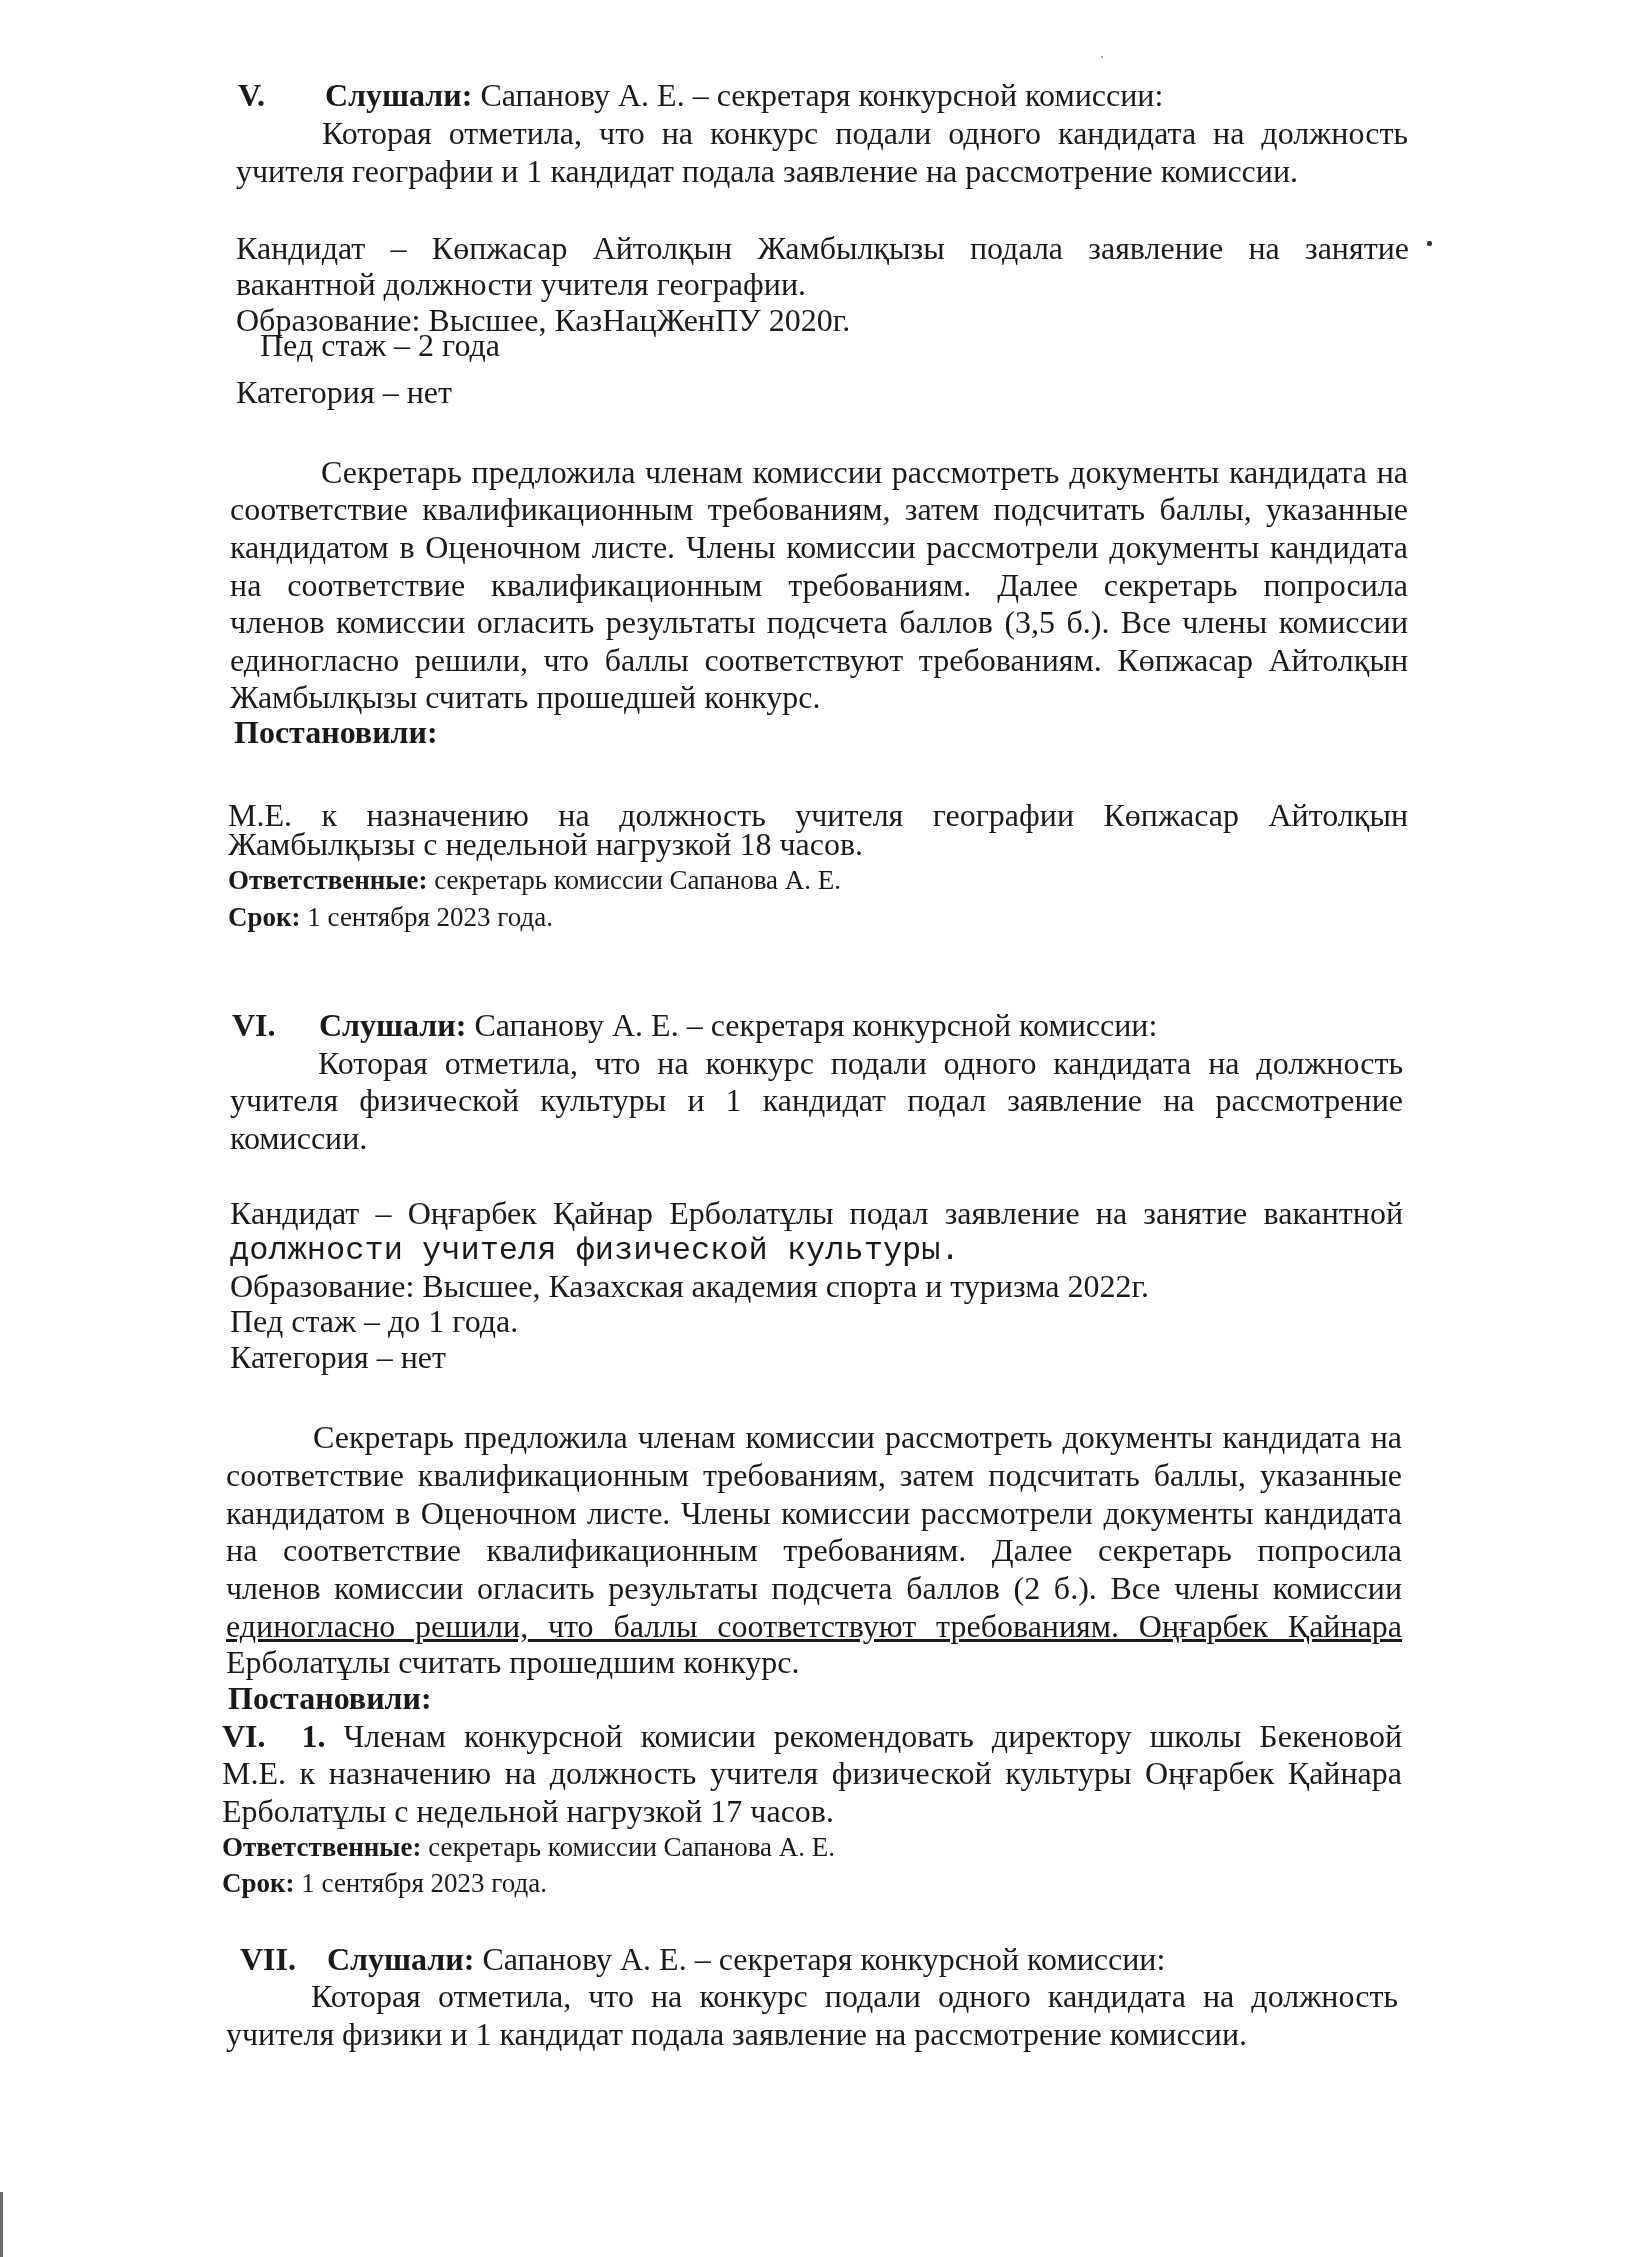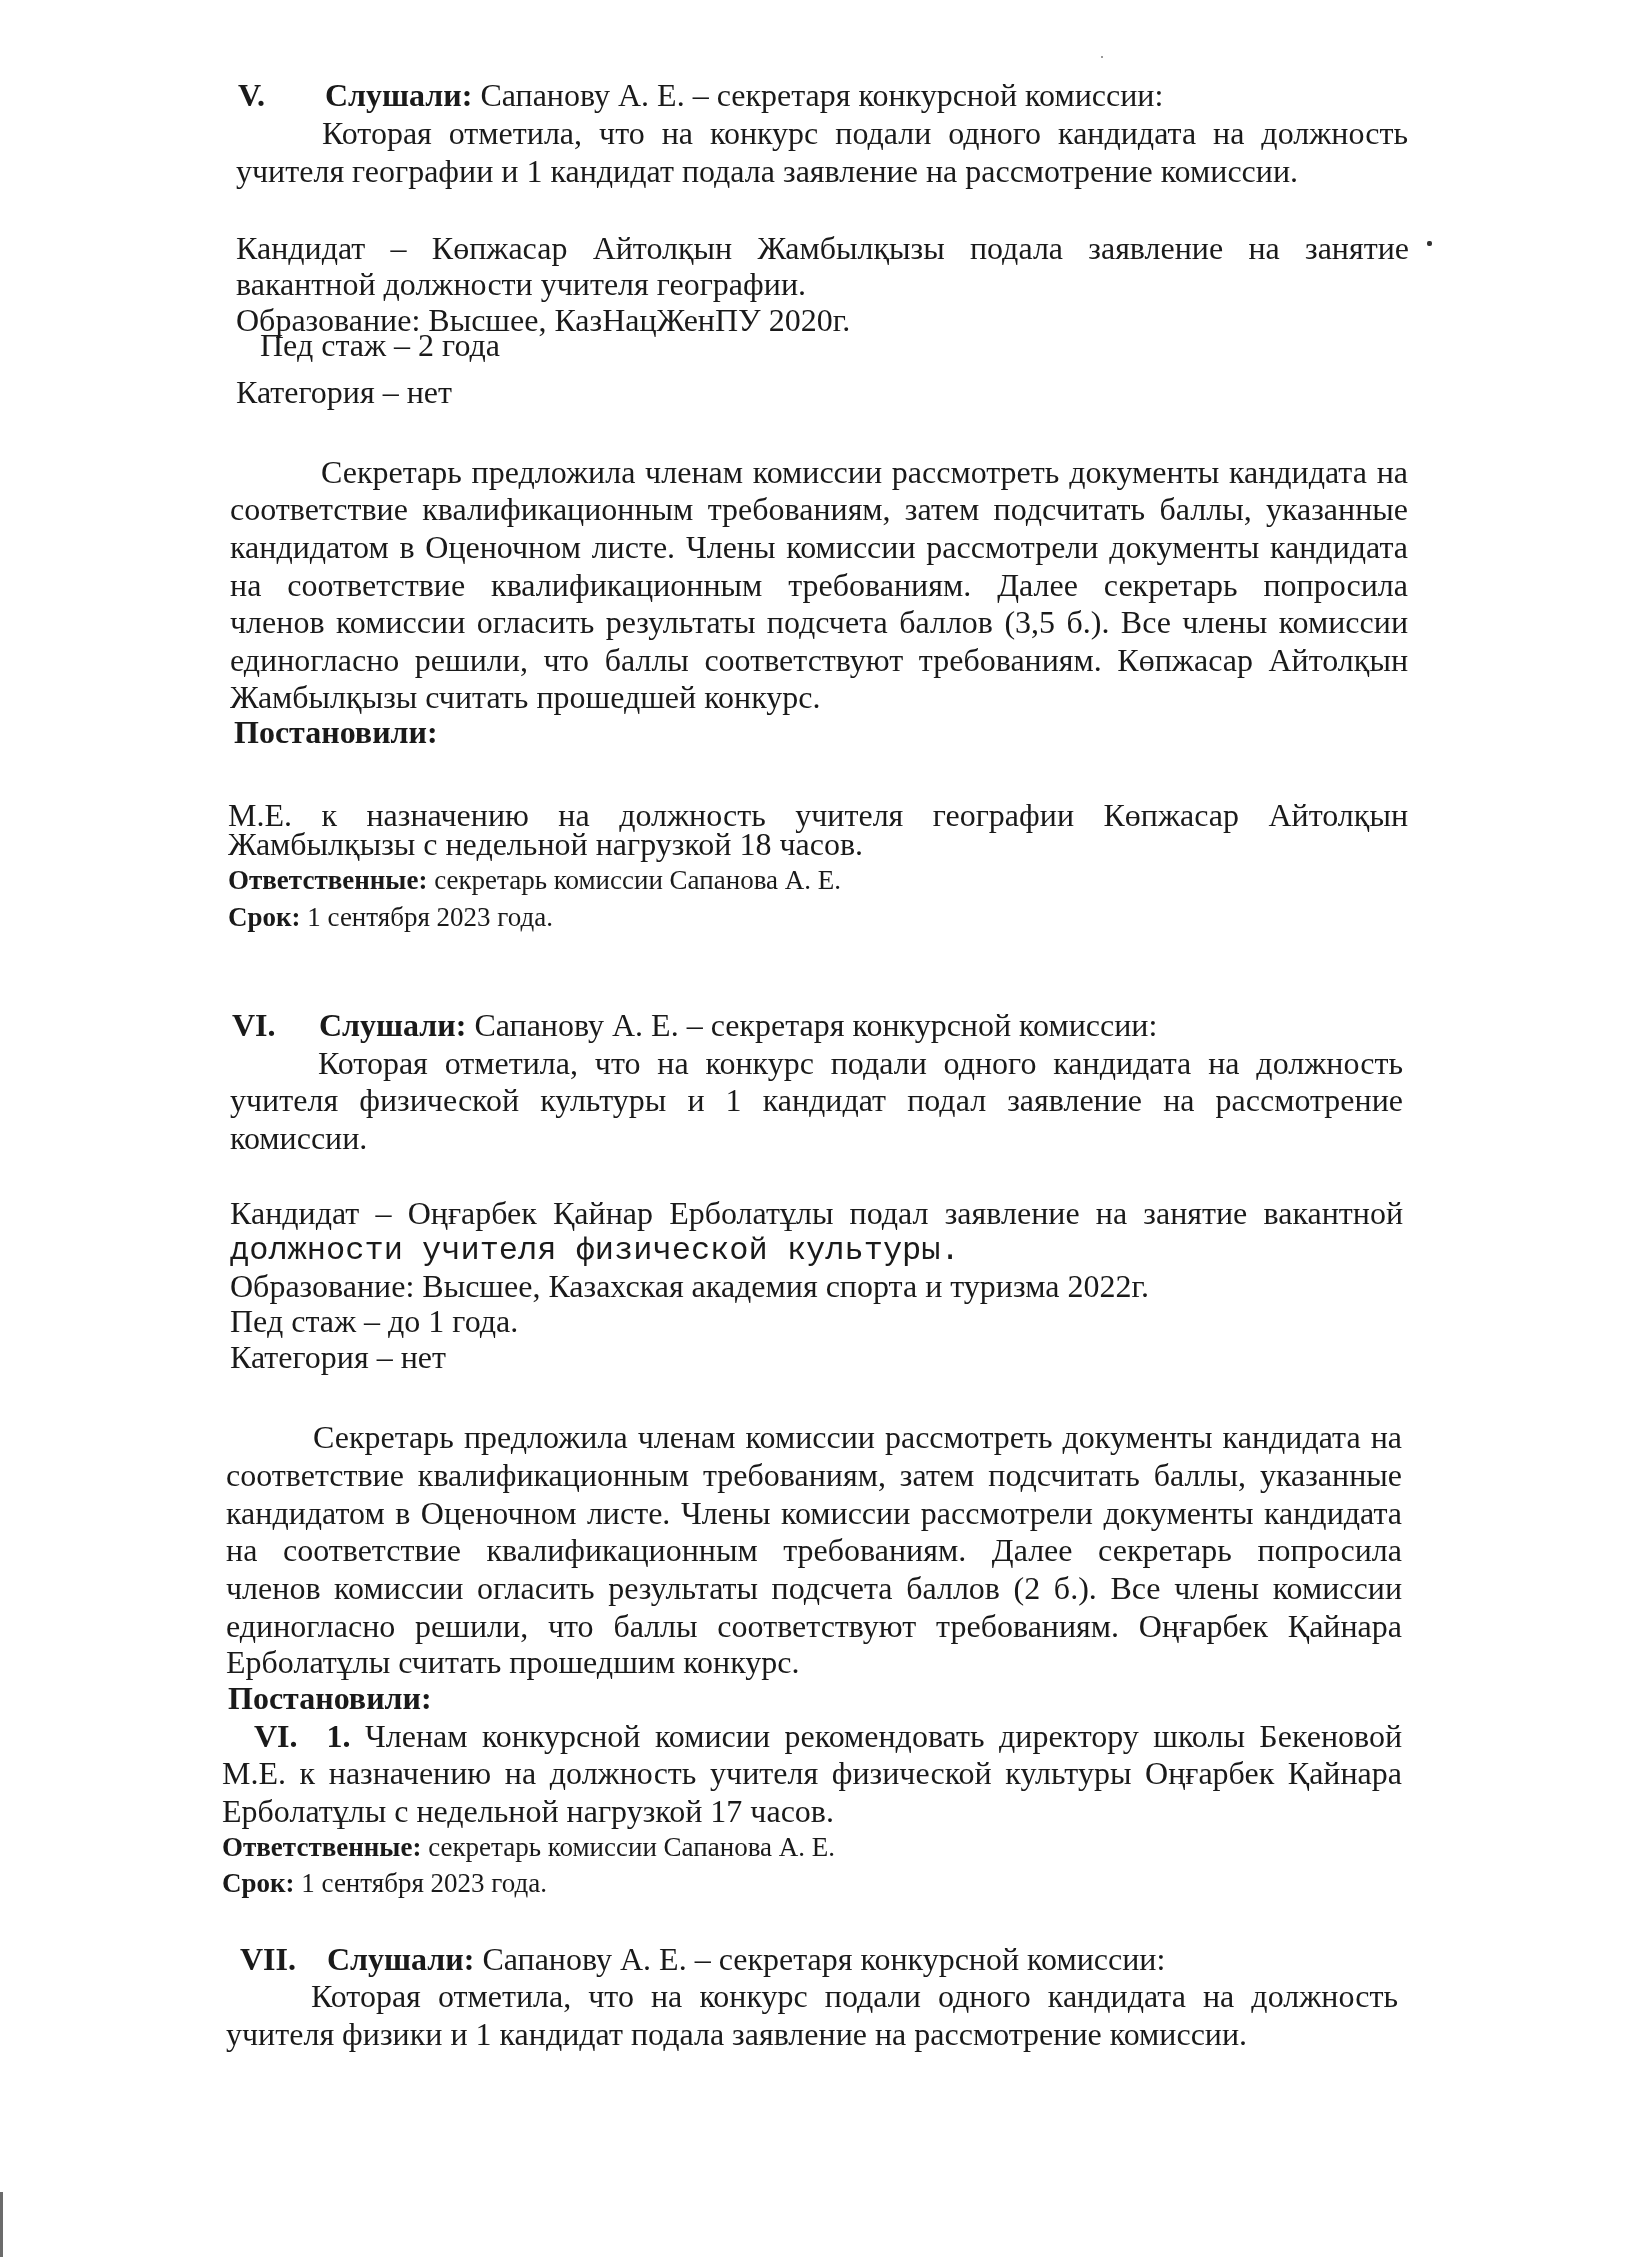--- a/index.html
+++ b/index.html
@@ -68,25 +68,25 @@
   <div class="line" style="left:230px; top:1232px;font-family:Liberation Mono, monospace;">должности учителя физической культуры.</div>
   <div class="line" style="left:230px; top:1268px;">Образование: Высшее, Казахская академия спорта и туризма 2022г.</div>
   <div class="line" style="left:230px; top:1303px;">Пед стаж – до 1 года.</div>
   <div class="line" style="left:230px; top:1339px;">Категория – нет</div>
 
   <div class="line just" style="left:313px; top:1419px; width:1089px;">Секретарь предложила членам комиссии рассмотреть документы кандидата на</div>
   <div class="line just" style="left:226px; top:1457px; width:1176px;">соответствие квалификационным требованиям, затем подсчитать баллы, указанные</div>
   <div class="line just" style="left:226px; top:1495px; width:1176px;">кандидатом в Оценочном листе. Члены комиссии рассмотрели документы кандидата</div>
   <div class="line just" style="left:226px; top:1532px; width:1176px;">на соответствие квалификационным требованиям. Далее секретарь попросила</div>
   <div class="line just" style="left:226px; top:1570px; width:1176px;">членов комиссии огласить результаты подсчета баллов (2 б.). Все члены комиссии</div>
-  <div class="line just" style="left:226px; top:1608px; width:1176px;">единогласно решили, что баллы соответствуют требованиям.  Оңғарбек Қайнара</div>
+  <div class="line just" style="left:226px; top:1608px; width:1176px;text-decoration:underline;">единогласно решили, что баллы соответствуют требованиям.  Оңғарбек Қайнара</div>
   <div class="line" style="left:226px; top:1644px;">Ерболатұлы считать прошедшим конкурс.</div>
 
   <div class="line" style="left:228px; top:1680px;"><b>Постановили:</b></div>
-  <div class="line just" style="left:222px; top:1718px; width:1180px;"><b style="white-space:pre;margin-left:32px;">VI.  1.</b> <span>Членам конкурсной комисии рекомендовать директору школы Бекеновой</span></div>
+  <div class="line just" style="left:222px; top:1718px; width:1180px;"><b style="white-space:pre;">VI.  1.</b> <span>Членам конкурсной комисии рекомендовать директору школы Бекеновой</span></div>
   <div class="line just" style="left:222px; top:1755px; width:1180px;">М.Е. к назначению на должность учителя физической культуры Оңғарбек Қайнара</div>
   <div class="line" style="left:222px; top:1793px;">Ерболатұлы с недельной нагрузкой 17 часов.</div>
   <div class="line" style="left:222px; top:1829px; font-size:27px;"><b>Ответственные:</b> <span>секретарь комиссии Сапанова А. Е.</span></div>
   <div class="line" style="left:222px; top:1865px; font-size:27px;"><b>Срок:</b> <span>1 сентября  2023 года.</span></div>
 
   <div class="line" style="left:228px; top:1941px;margin-left:12px;">
     <span class="num">VII.</span><b>Слушали:</b> <span>Сапанову А. Е. – секретаря конкурсной комиссии:</span>
   </div>
   <div class="line just" style="left:311px; top:1978px; width:1087px;">Которая отметила, что на конкурс подали одного кандидата на должность</div>
   <div class="line" style="left:226px; top:2016px;">учителя физики и 1 кандидат подала заявление на рассмотрение комиссии.</div>

